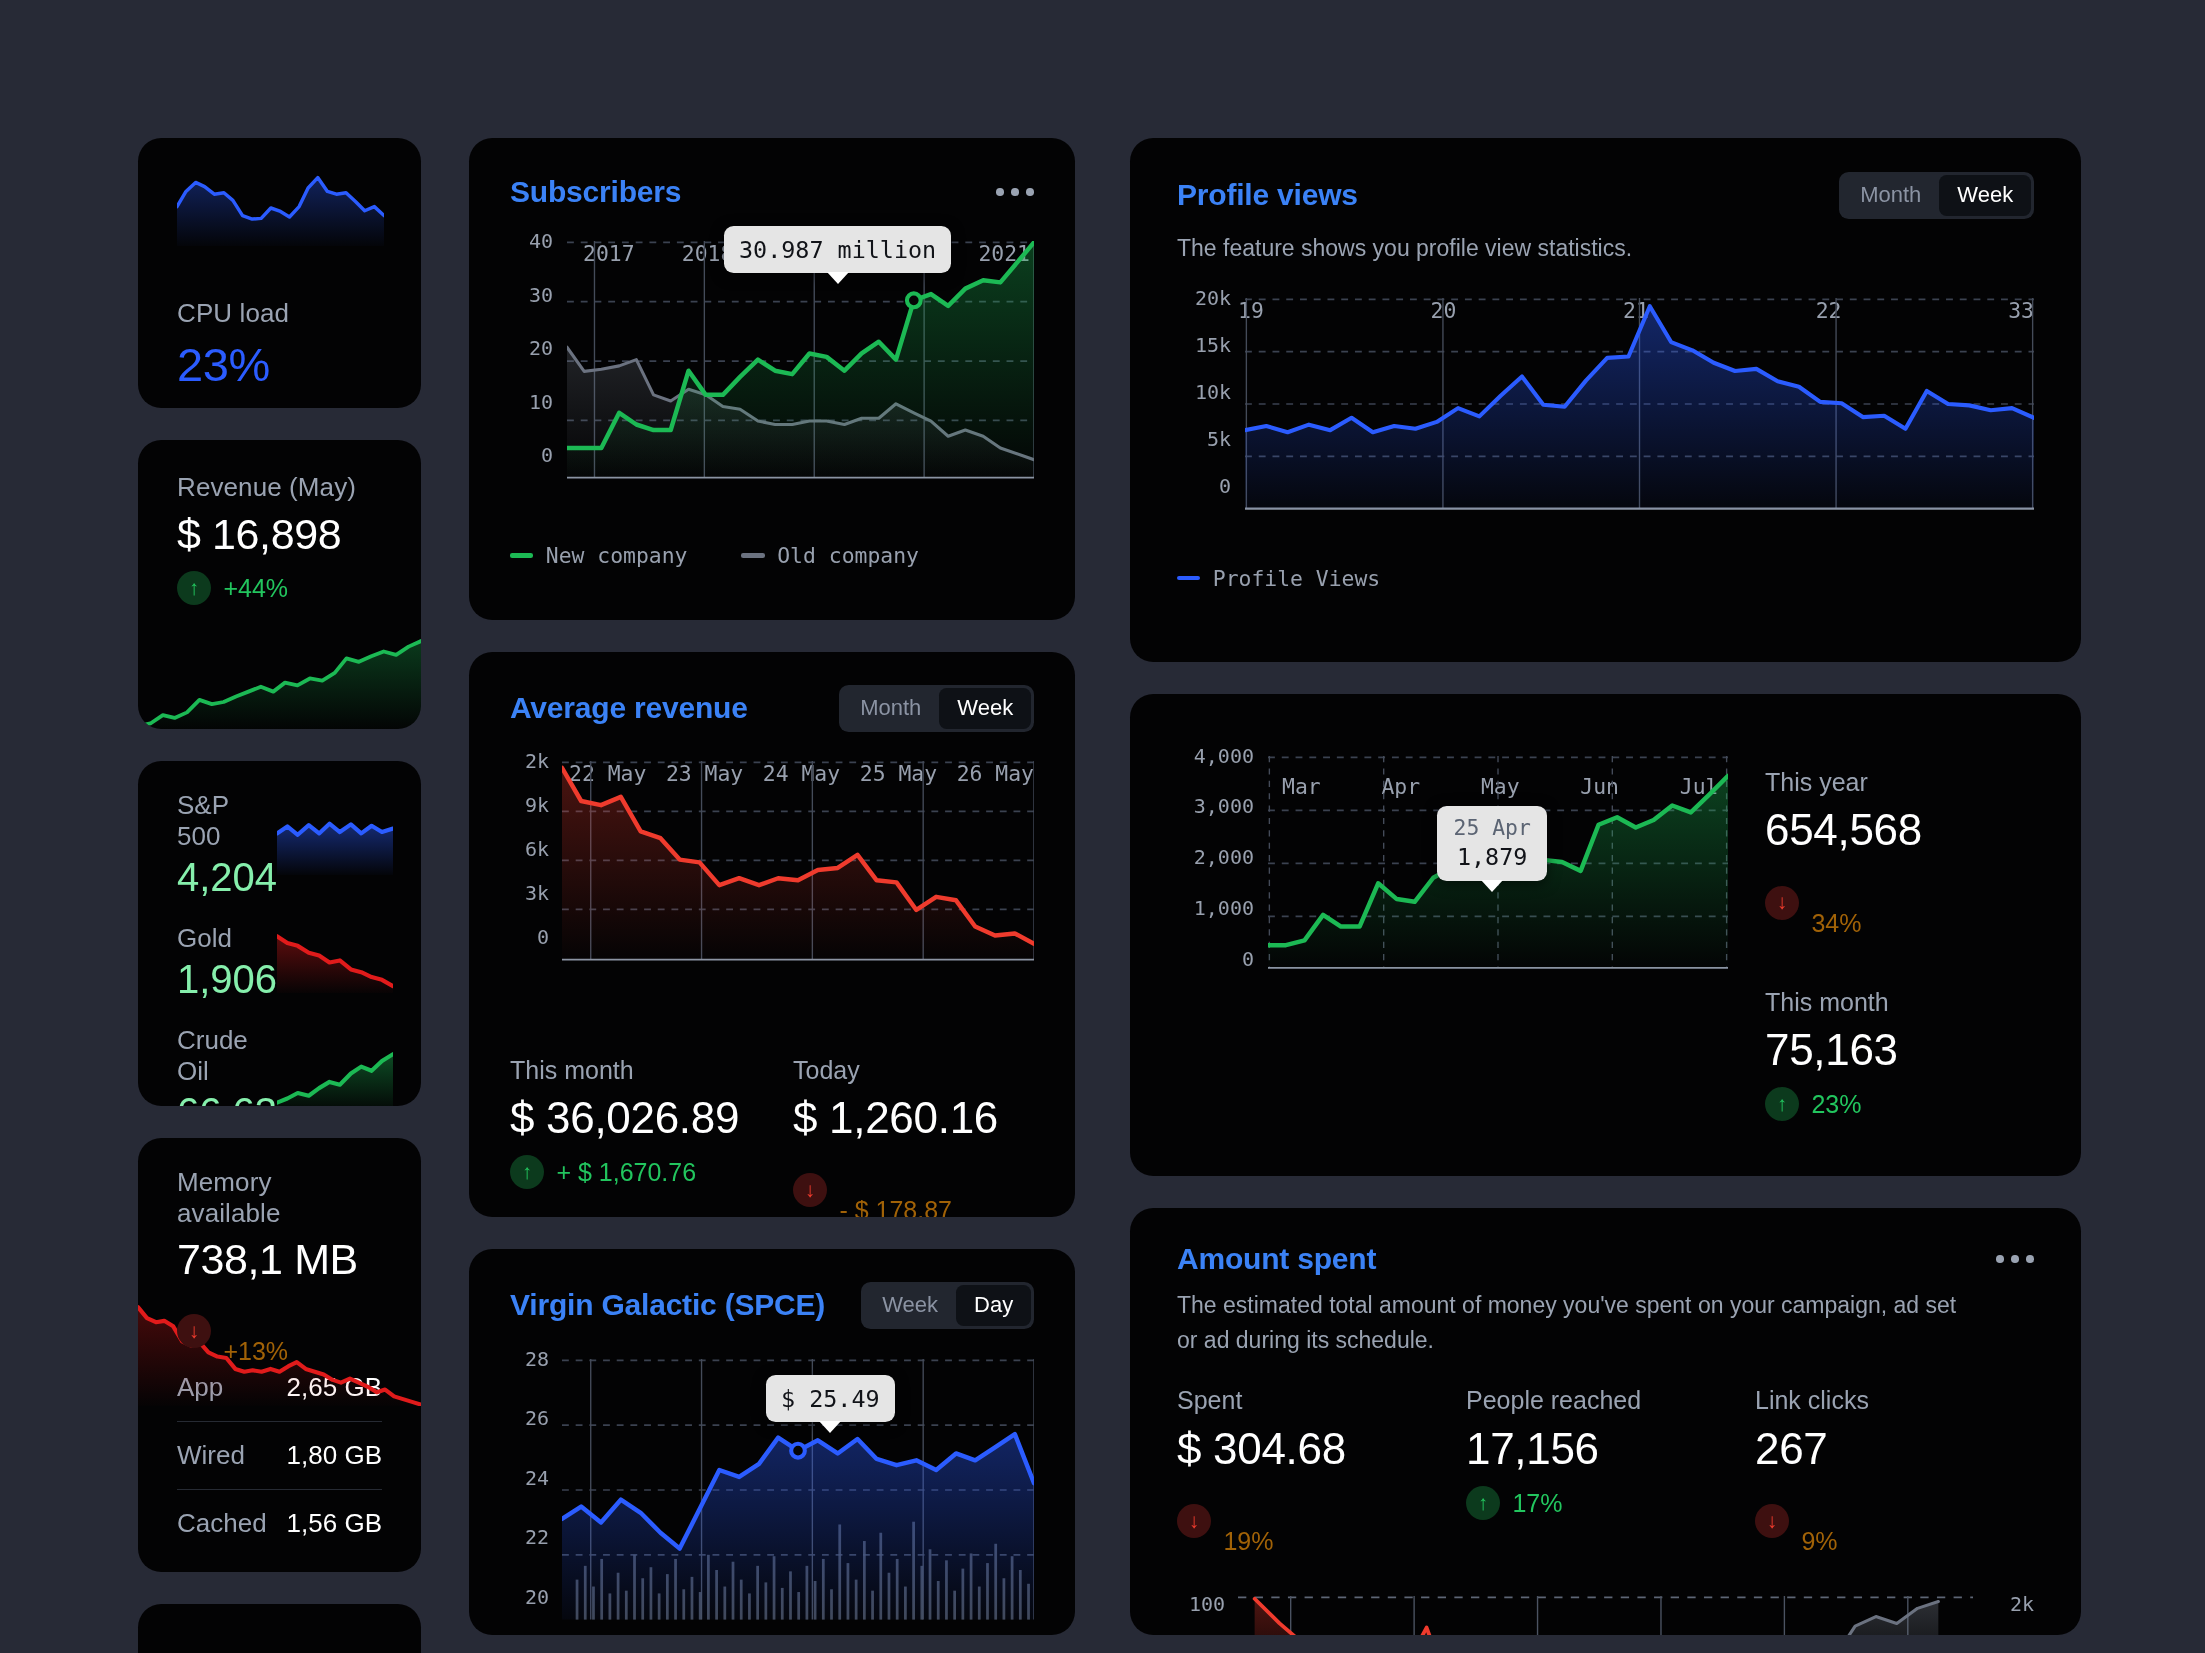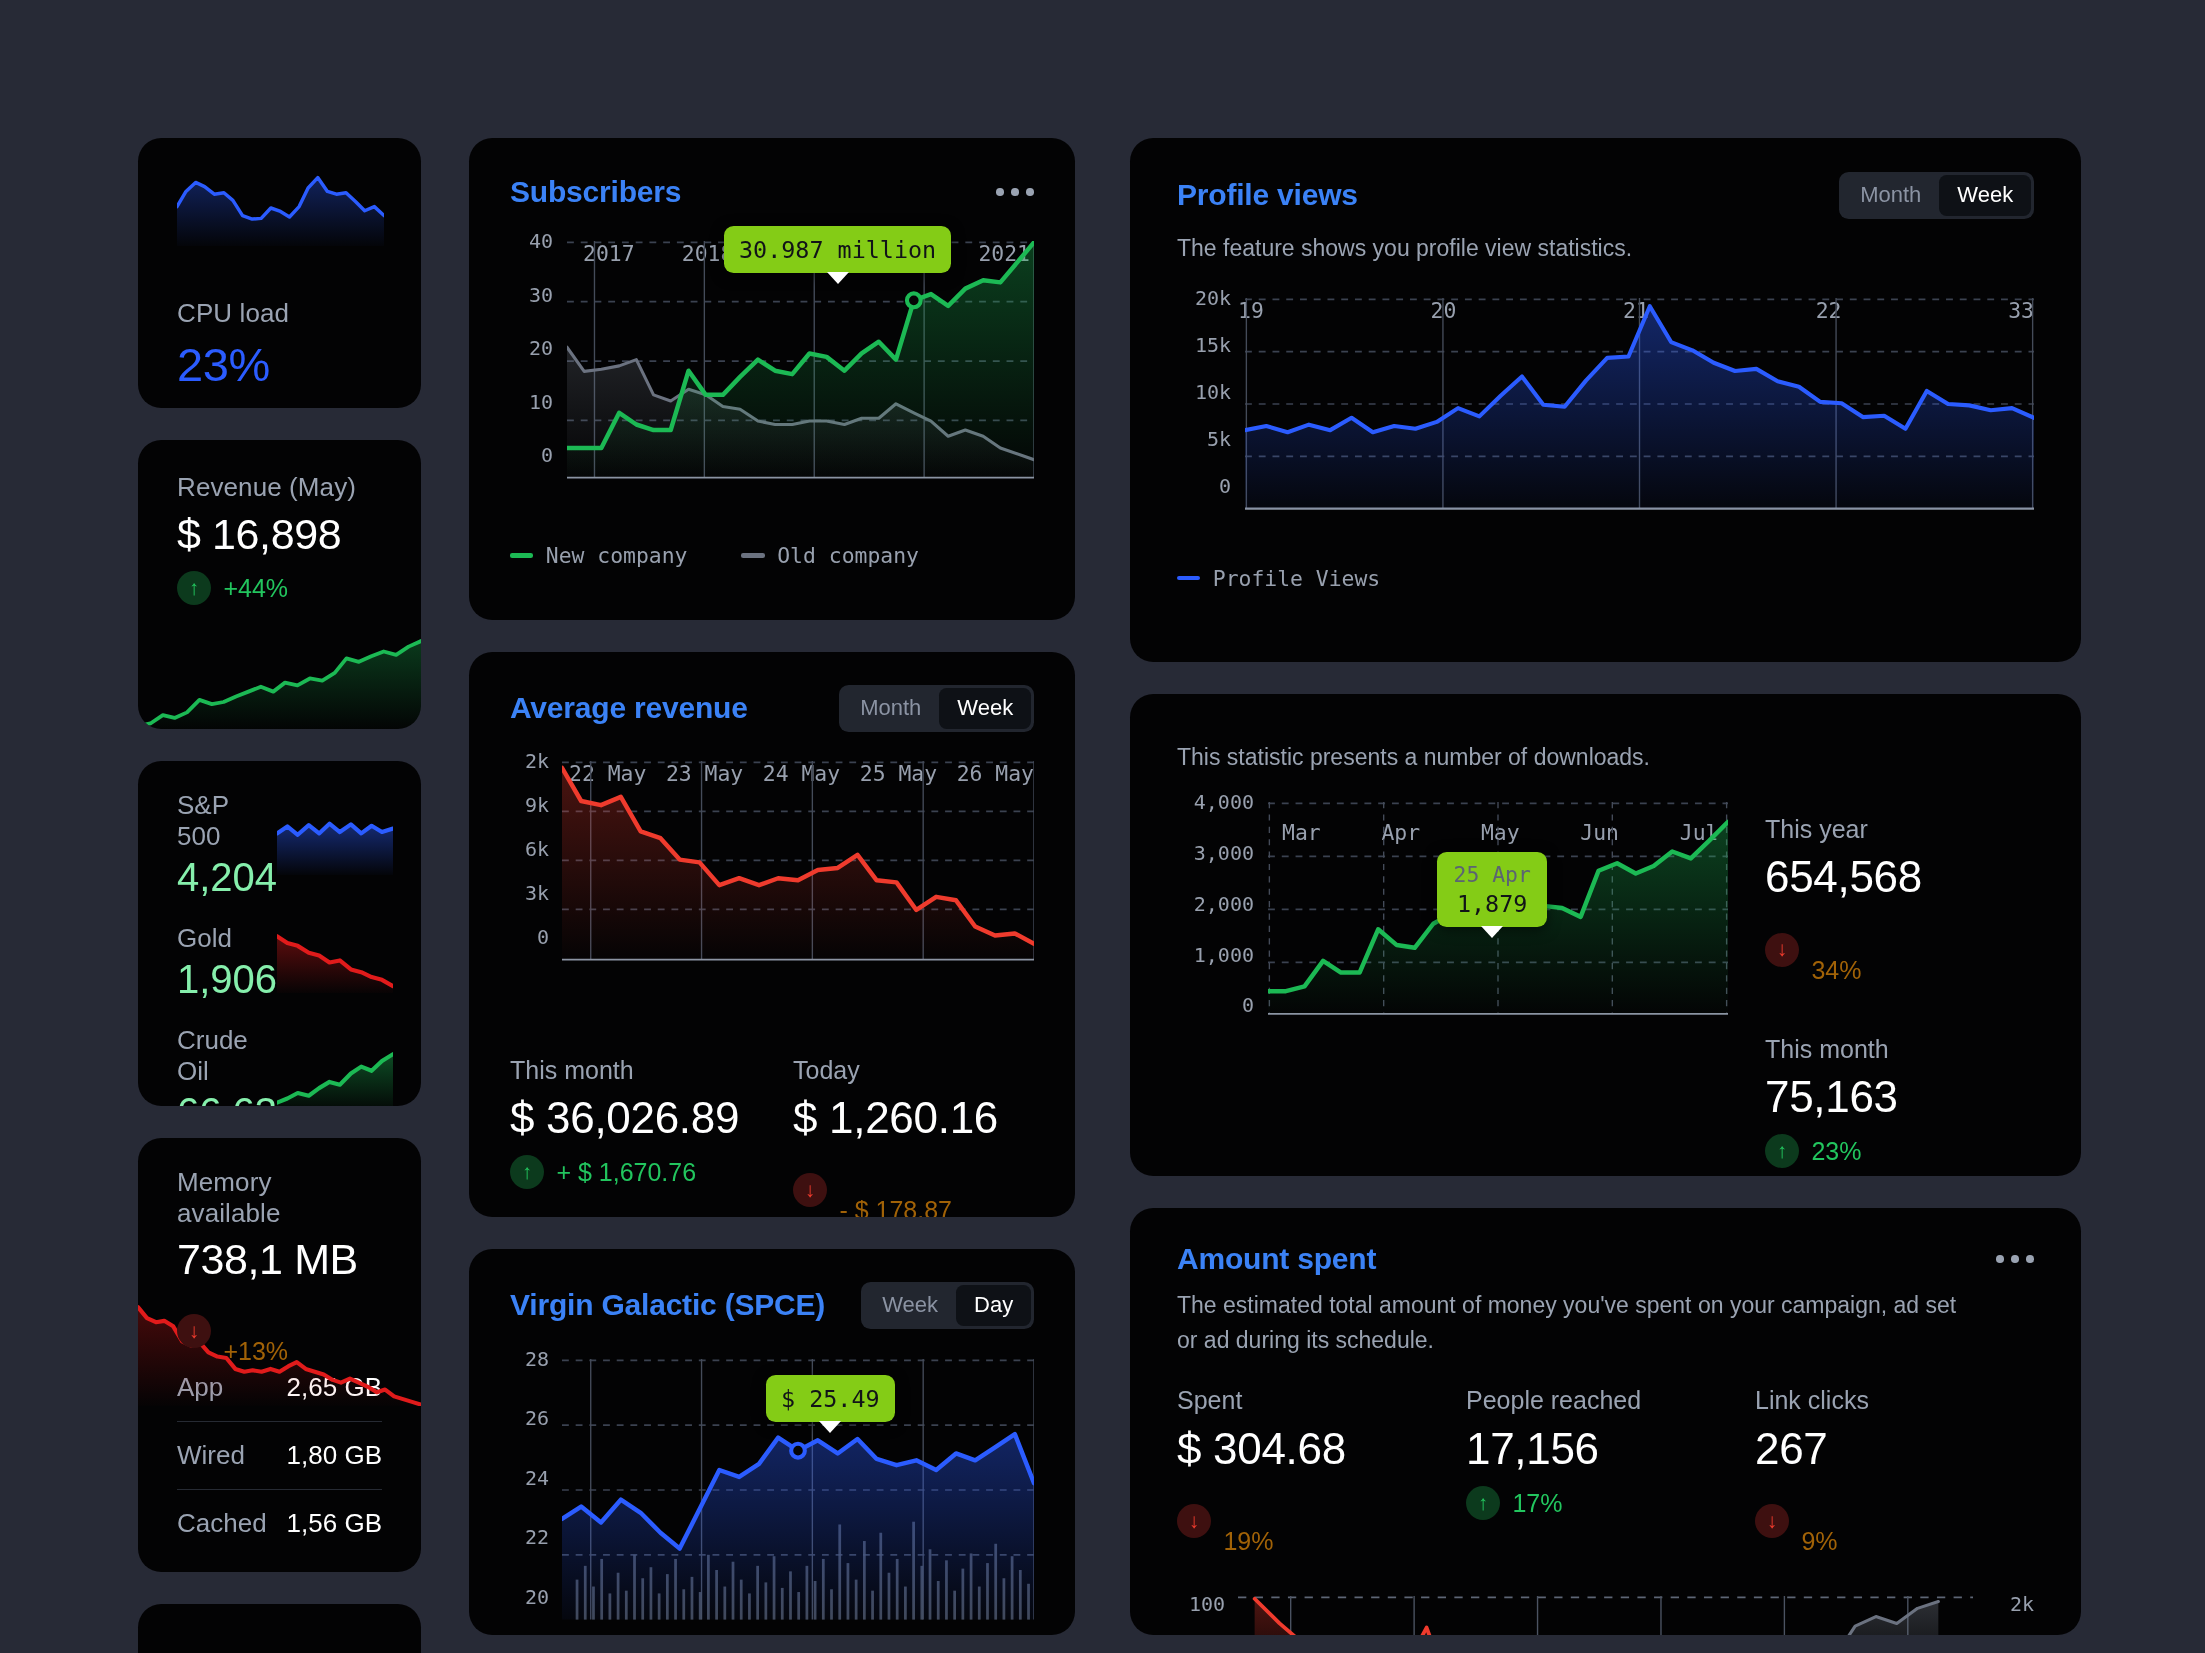--- a/index.html
+++ b/index.html
@@ -72,21 +72,21 @@
     display:flex; justify-content:space-between;
     font-family: "DejaVu Sans Mono", monospace; font-size: 21.4px; color:#98a0ae;
     margin-top: 15px;
   }
   .legend { display:flex; gap: 54px; margin-top: 23.4px; align-items:center; }
   .legend .item { display:flex; align-items:center; gap: 12.4px;
     font-family: "DejaVu Sans Mono", monospace; font-size: 21.4px; color:#98a0ae; }
   .legend .swatch { width: 23.4px; height: 4.1px; border-radius: 2.1px; display:block; }
 
   .tooltip {
-    position:absolute; background:#84cc16; border-radius: 9.6px;
+    position:absolute; background:#e5e5e5; border-radius: 9.6px;
     padding: 9.6px 15px; font-family: "DejaVu Sans Mono", monospace;
     color:#111318; font-size: 23.4px; white-space:nowrap; z-index: 5;
     box-shadow: 0 2.8px 12.4px rgba(0,0,0,.55);
   }
   .tooltip:after {
     content:''; position:absolute; bottom:-11px; left:50%;
     transform: translateX(-50%);
     border-left: 11.7px solid transparent; border-right: 11.7px solid transparent;
     border-top: 12.4px solid #ffffff;
   }
@@ -559,21 +559,20 @@
 
       <div class="legend" style="margin-top:47px;">
         <div class="item">
           <span class="swatch" style="background:#2b5cff;"></span>
           <span>Profile Views</span>
         </div>
       </div>
     </div>
 
     <div class="card pad" style="height:482px; padding:34px 47px;">
-      <div class="card-sub">This statistic presents a number of downloads.</div>
 
       <div style="display:flex; margin-top:27.6px;">
         <div class="chart" style="position:relative; width:551px; height:262px;">
           <div class="axis-y" style="width:77px; height:227px;">
             <span>4,000</span>
               <span>3,000</span>
               <span>2,000</span>
               <span>1,000</span>
               <span>0</span>
           </div>

